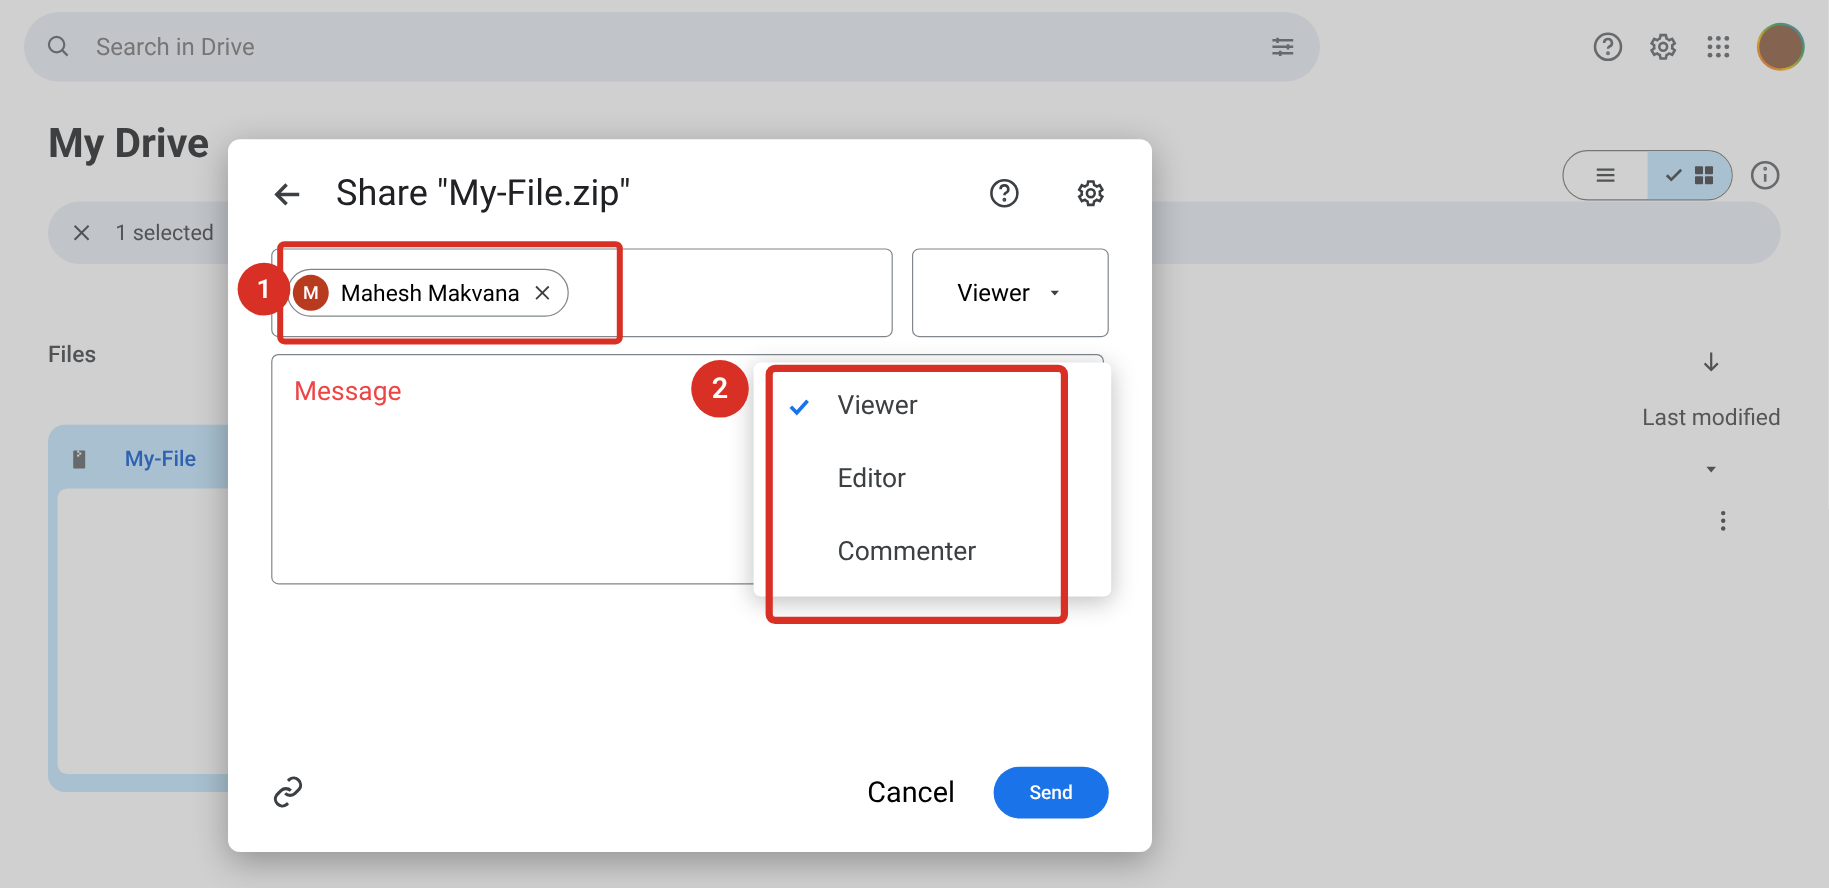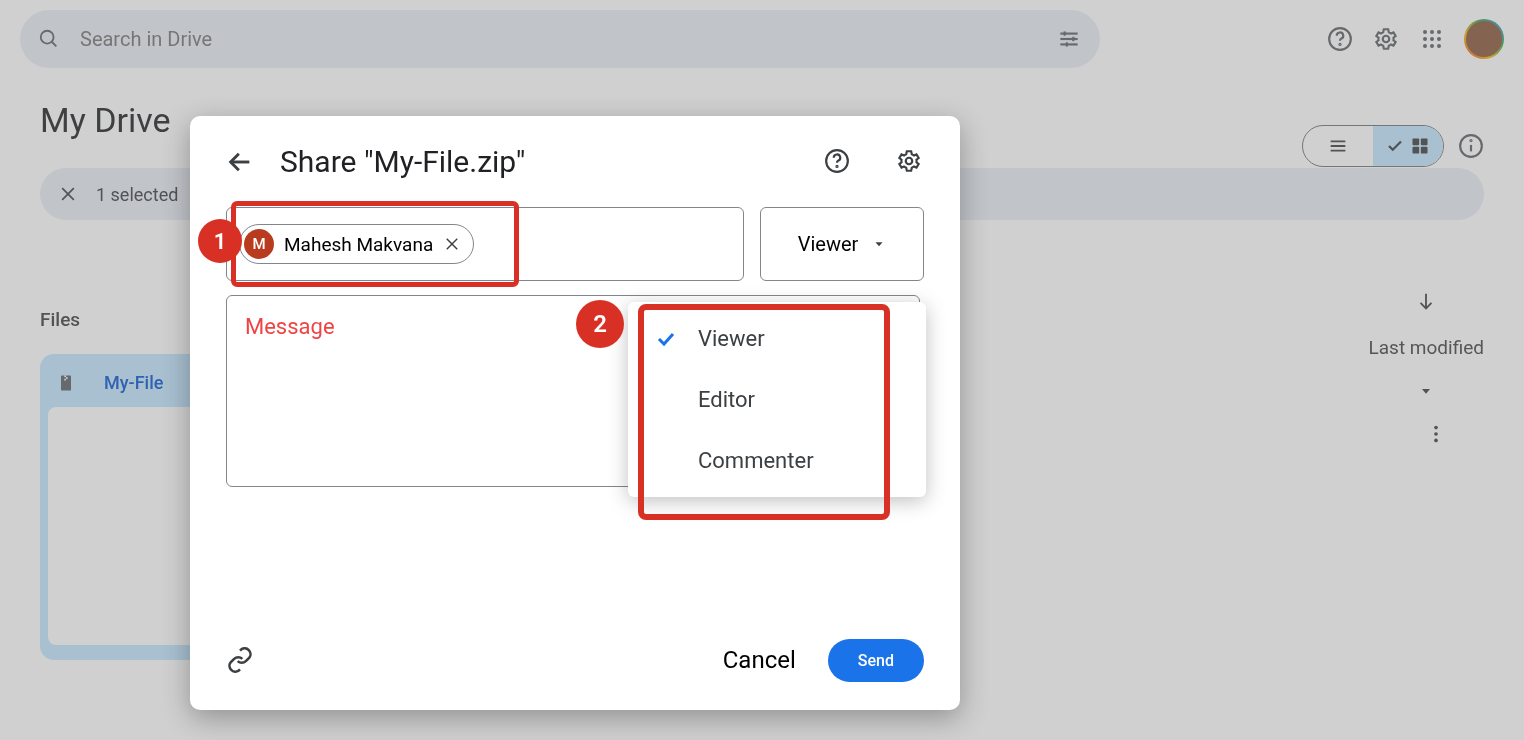--- a/index.html
+++ b/index.html
@@ -13,32 +13,32 @@
   .search { flex: 0 0 1080px; height: 58px; background: #e9eef6; border-radius: 29px; display: flex; align-items: center; padding: 16px 18px; gap: 20px; }
   .search .mag { width: 22px; height: 22px; }
   .search input { border: none; background: transparent; font-size: 20px; outline: none; flex: 1; color: #3c4043; }
   .top-icons { margin-left: auto; display: flex; align-items: center; gap: 18px; }
   .top-icons .ibtn { width: 28px; height: 28px; color: #5f6368; display:flex; align-items:center; justify-content:center; }
   .avatar { width: 40px; height: 40px; border-radius: 50%; background: linear-gradient(45deg,#ea4335,#fbbc05,#34a853,#4285f4); padding:2px; }
   .avatar-inner{ width:100%; height:100%; border-radius:50%; background:#8b5a3c; }
 
   
   .content { padding: 0 40px; }
-  .page-title { font-size: 34px; font-weight:400; color: #202124; margin-top: 22px; }
+  .page-title { font-size: 34px; font-weight:700; color: #202124; margin-top: 22px; }
   .sel-bar { margin-top: 28px; height: 52px; background:#e9eef6; border-radius:26px; display:flex; align-items:center; padding:0 18px; gap:18px; color:#3c4043; font-size:18px;}
   .sel-bar .xicon{ width:20px; height:20px; }
 
   .right-ctrls{ position:absolute; right:40px; top:125px; display:flex; align-items:center; gap:14px; }
   .view-toggle{ display:flex; border:1px solid #747775; border-radius:22px; overflow:hidden; height:42px;}
   .view-toggle .seg{ width:70px; display:flex; align-items:center; justify-content:center; gap:6px;}
   .view-toggle .seg.active{ background:#c2e7ff; }
   .info-icon{ width:26px; height:26px; color:#5f6368; }
 
   .sort-row{ position:absolute; right:40px; top:290px; display:flex; align-items:center; gap:24px; color:#444;flex-direction:column;}
-  .files-label{ position:absolute; left:40px; top:308px; font-size:19px; color:#3c4043; font-weight:500;}
+  .files-label{ position:absolute; left:40px; top:284px; font-size:19px; color:#3c4043; font-weight:500;}
 
   .file-card{ position:absolute; left:40px; top:354px; width:280px; height:306px; background:#c2e7ff; border-radius:14px; padding:8px;}
   .file-card .head{ display:flex; align-items:center; gap:28px; padding:10px 8px; color:#0b57d0; font-weight:500; font-size:18px;}
   .file-card .body{ background:#fff; height:238px; border-radius:8px; margin-top:4px;}
 
   
   .modal{ position:absolute; left:190px; top:116px; width:770px; height:594px; background:#fff; border-radius:10px; z-index:10; box-shadow:0 8px 28px rgba(0,0,0,0.3); padding:28px 36px;}
   .modal-head{ display:flex; align-items:center; gap:26px;}
   .modal-head .title{ font-size:30px; color:#202124; }
   .modal-head .spacer{ flex:1;}

